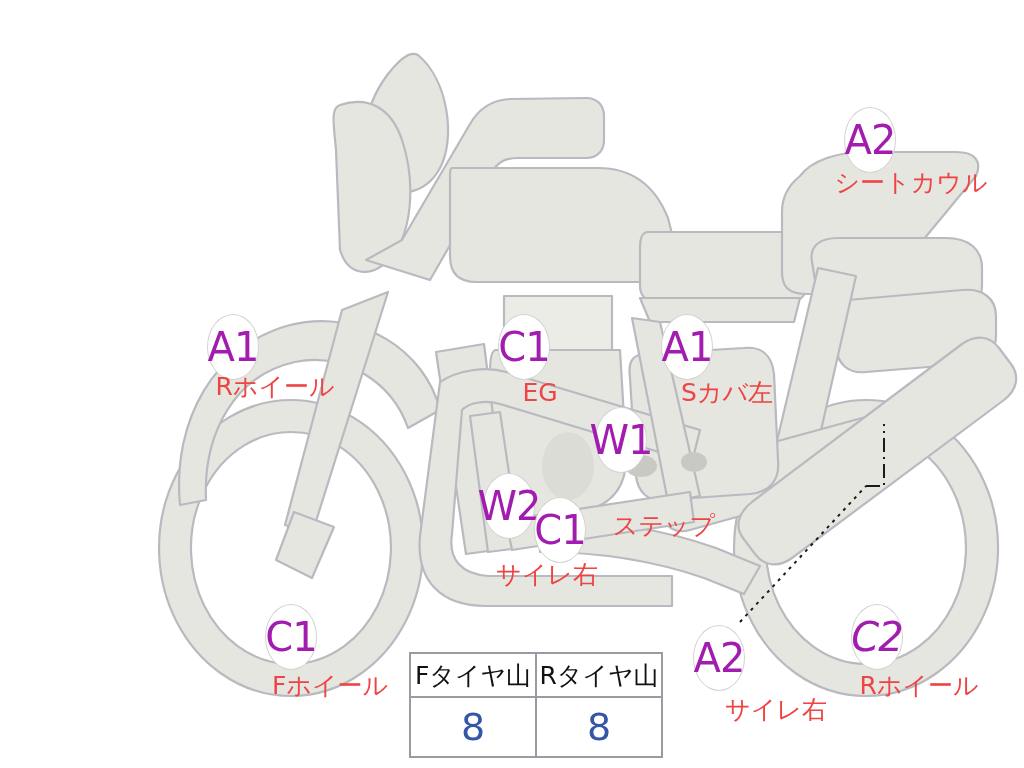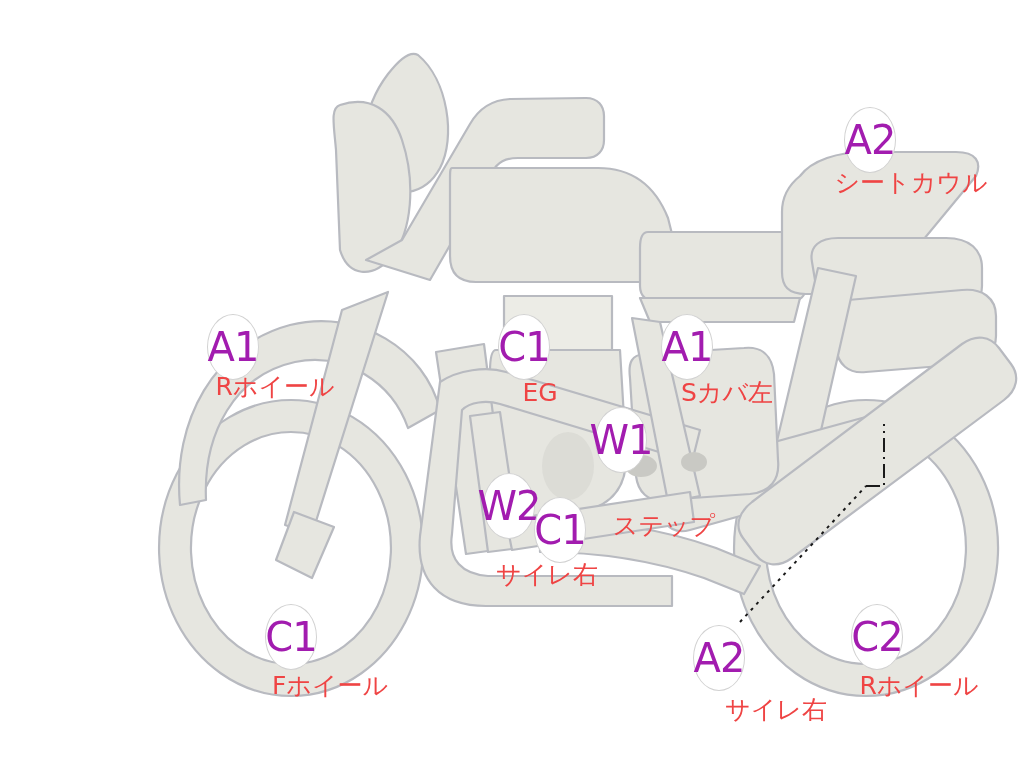--- a/index.html
+++ b/index.html
@@ -411,21 +411,35 @@
       <div class="marker" style="left: 291px; top: 637px;">
         <div class="bubble"></div>
         <div class="code">C1</div>
       </div>
       <div class="caption" style="left: 330px; top: 673px;">Fホイール</div>
       <div class="marker" style="left: 719px; top: 658px;">
         <div class="bubble"></div>
         <div class="code">A2</div>
       </div>
       <div class="caption" style="left: 776px; top: 697px; text-align: right;">サイレ右</div>
-      <div class="marker" style="left: 877px; top: 637px;">
+      <div class="marker" style="left: 877px; top: 637px; font-style: italic;">
         <div class="bubble"></div>
         <div class="code">C2</div>
       </div>
       <div class="caption" style="left: 919px; top: 673px;">Rホイール</div>
     </div>
 
+  <table id="tire-table">
+    <thead>
+      <tr>
+        <th>Fタイヤ山</th>
+        <th>Rタイヤ山</th>
+      </tr>
+    </thead>
+    <tbody>
+      <tr>
+        <td>8</td>
+        <td>8</td>
+      </tr>
+    </tbody>
+  </table>
 
 </div>
 
 </body></html>

